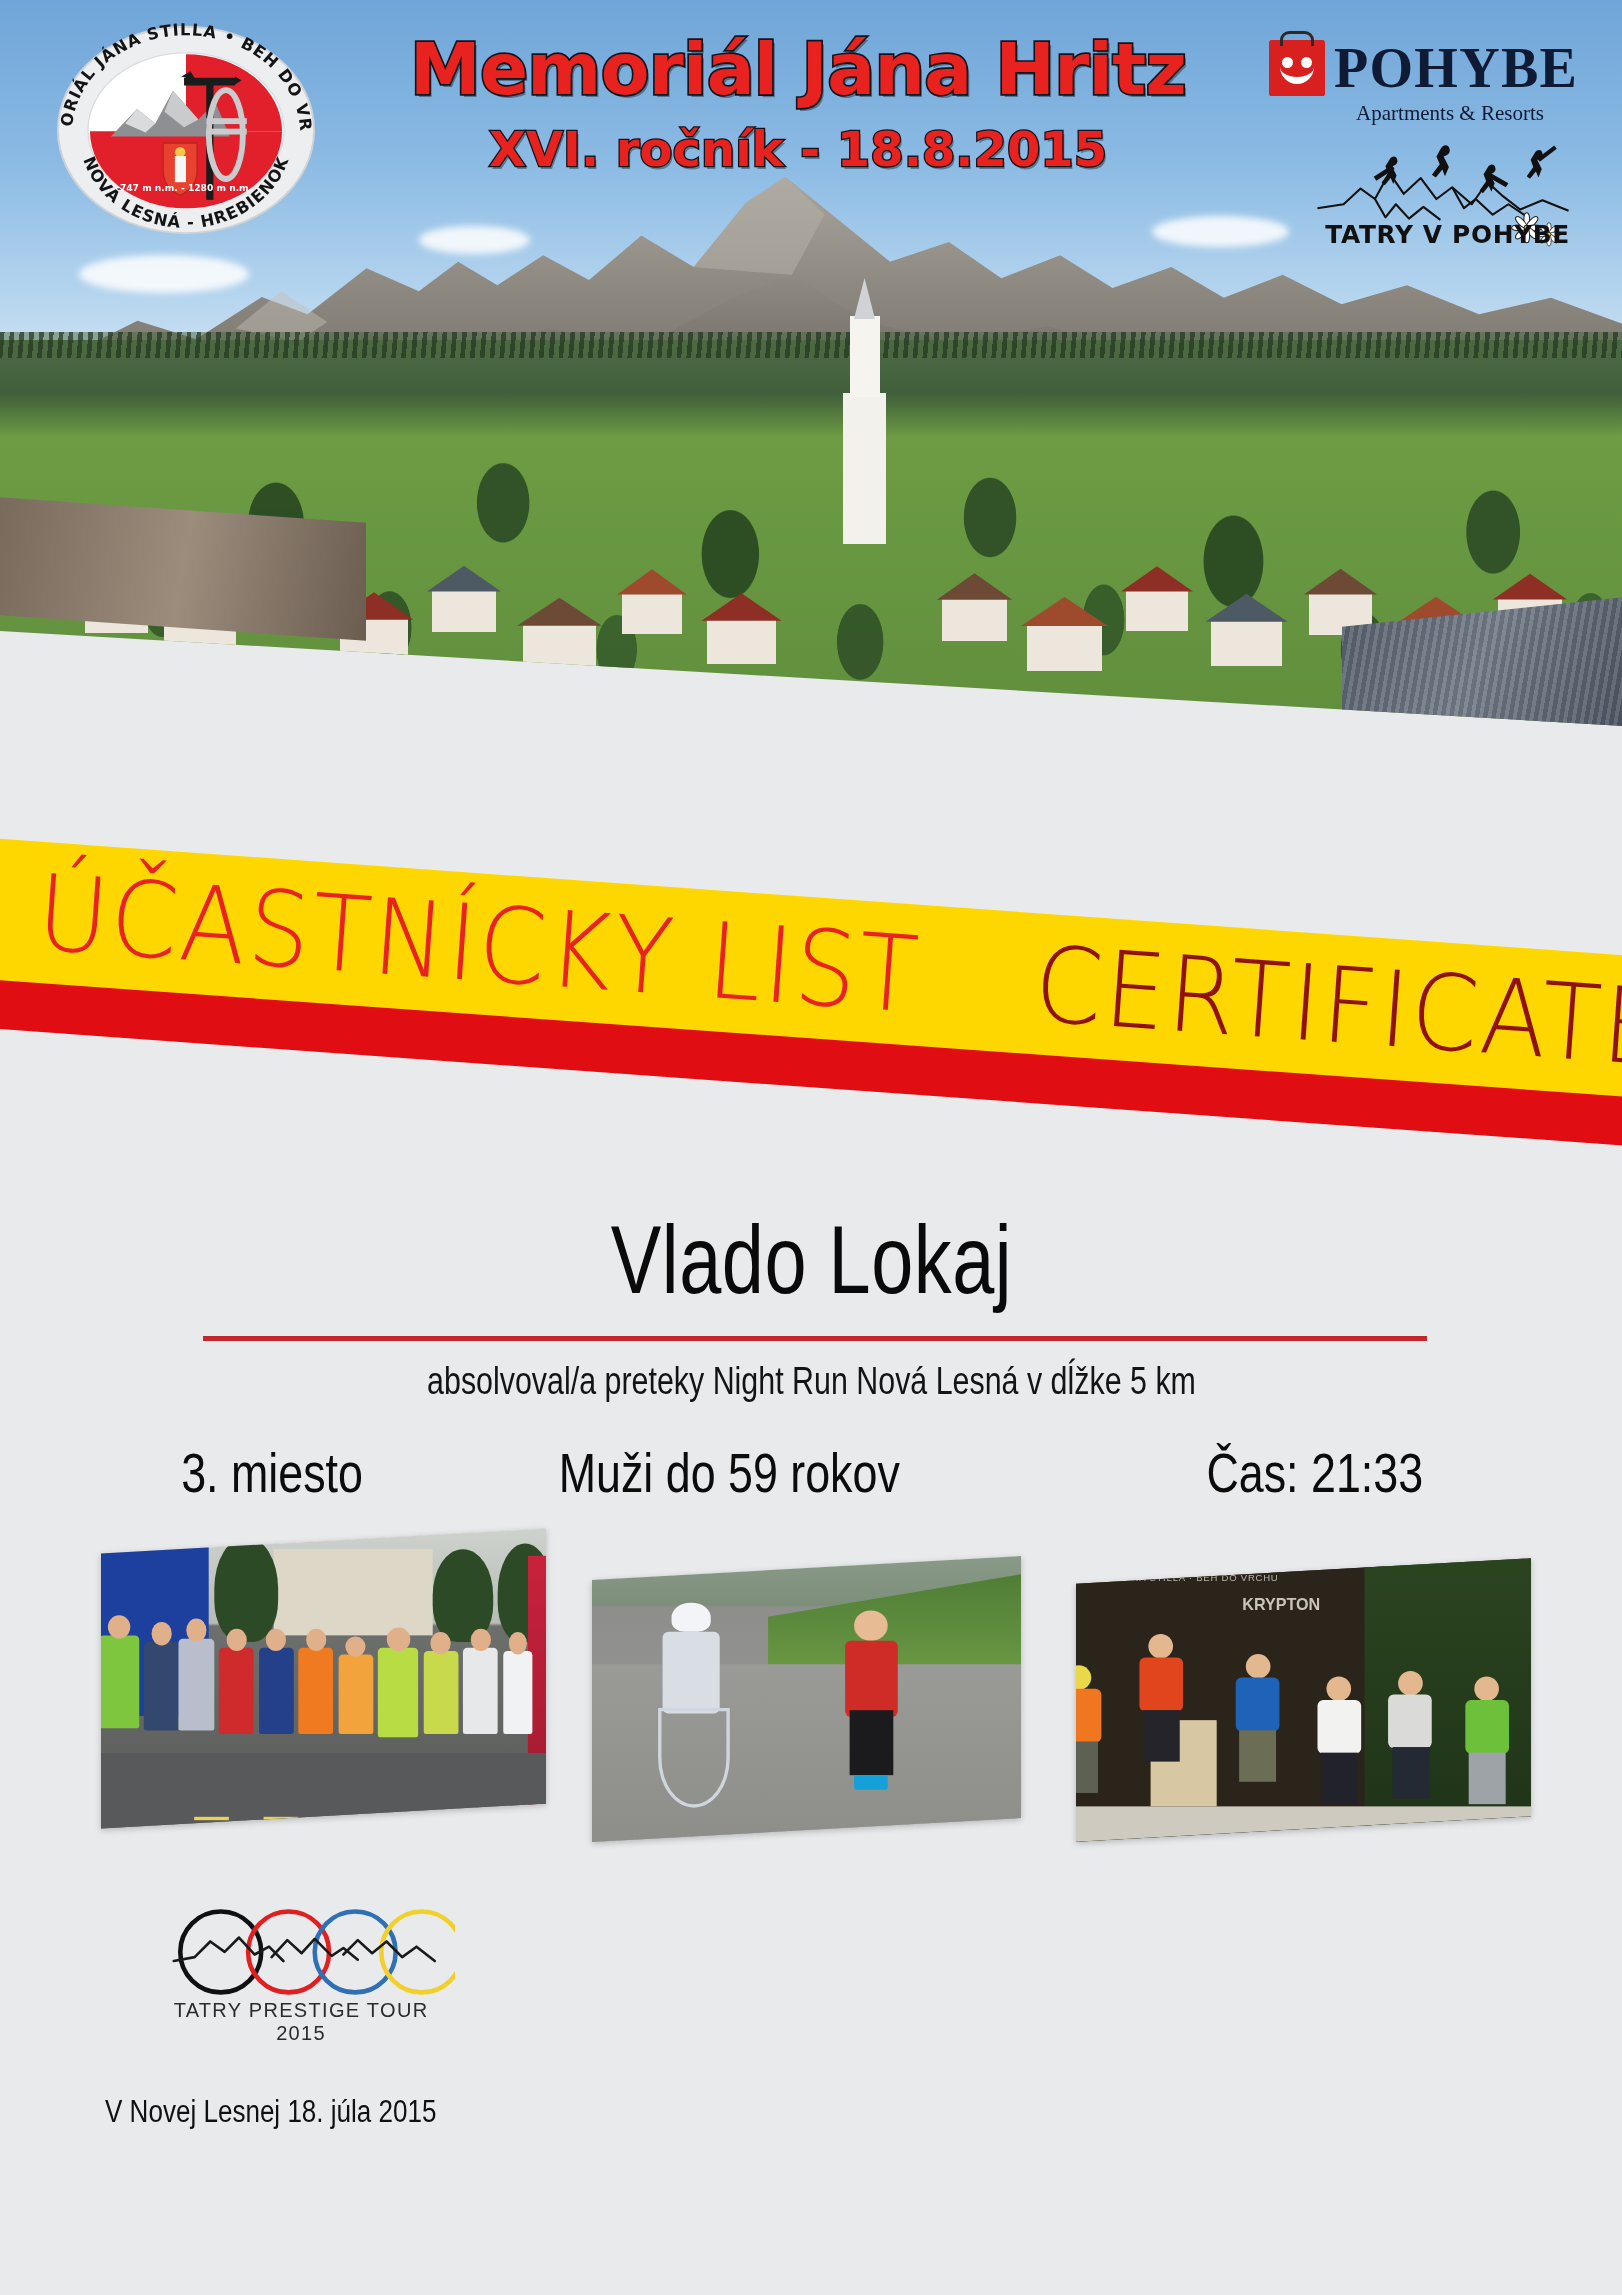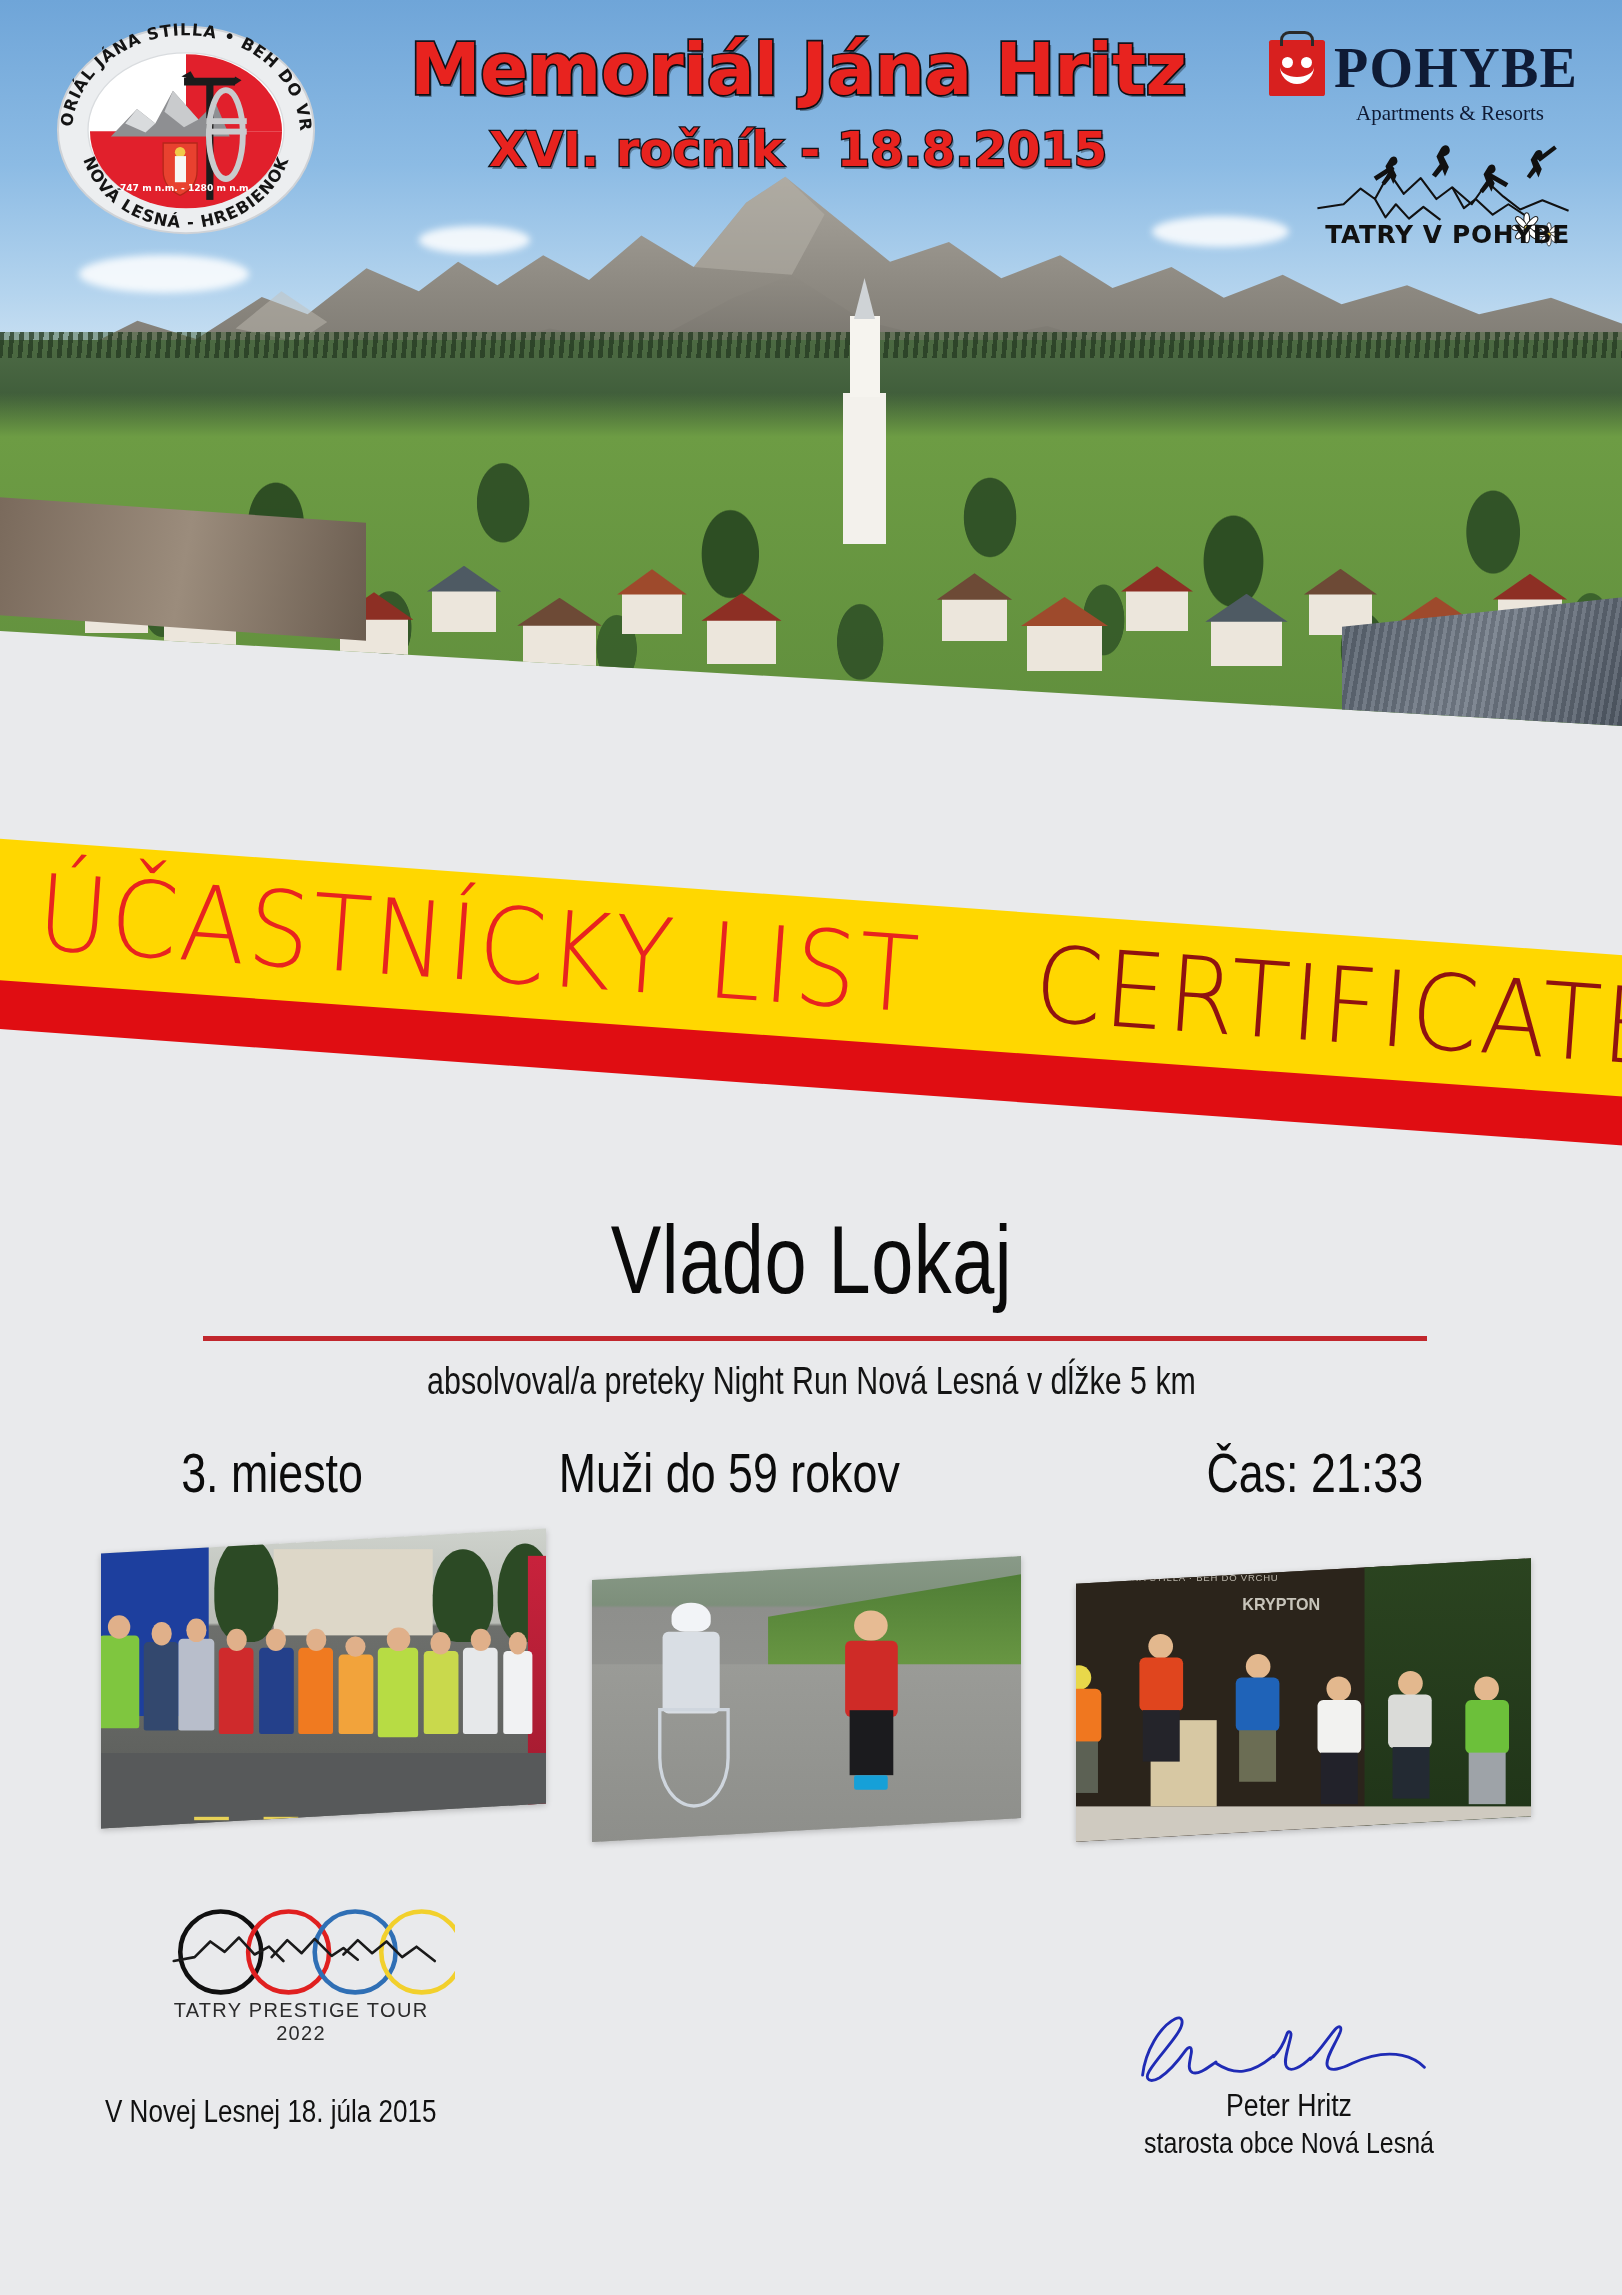--- a/index.html
+++ b/index.html
@@ -635,31 +635,19 @@
         <circle cx="318" cy="78" r="62" stroke="#2f6fb5"></circle>
         <circle cx="420" cy="78" r="62" stroke="#f2d02c"></circle>
       </g>
       <g fill="none" stroke="#1a1a1a" stroke-width="4" stroke-linejoin="round" stroke-linecap="round">
         <path d="M40 92 L72 86 L96 62 L118 78 L140 56 L164 82 L186 70 L208 92"></path>
         <path d="M190 86 L214 60 L236 80 L256 58 L282 84 L300 72 L322 90"></path>
         <path d="M300 82 L322 60 L344 80 L366 62 L390 86 L412 70 L440 92"></path>
       </g>
     </svg>
   </div>
-  <div class="tpt-label">TATRY PRESTIGE TOUR 2022</div>
+  <div class="tpt-label">TATRY PRESTIGE TOUR 2015</div>
 
   <div class="place-date">V Novej Lesnej 18. júla 2015</div>
 
-  <div class="sig-wrap">
-    <svg class="sig-svg" viewBox="0 0 470 120">
-      <g fill="none" stroke="#1f2bb5" stroke-width="4.4" stroke-linecap="round" stroke-linejoin="round">
-        <path d="M36 96 C40 60, 62 22, 86 10 C96 5, 100 14, 92 28 C82 46, 58 70, 46 90 C38 104, 48 108, 62 100 C78 90, 92 72, 102 58 C108 50, 112 54, 110 64 C108 76, 104 88, 112 92 C122 96, 136 84, 148 76"></path>
-        <path d="M148 78 C160 86, 174 92, 190 90 C206 88, 222 78, 236 66"></path>
-        <path d="M236 68 C246 58, 252 46, 256 34 C258 28, 264 28, 262 38 C258 56, 250 76, 256 84 C262 92, 278 84, 292 70"></path>
-        <path d="M292 72 C306 60, 318 40, 330 26 C336 19, 342 22, 336 34 C328 52, 314 72, 318 82 C322 92, 340 86, 356 78 C378 68, 404 60, 432 66 C446 69, 458 76, 466 84"></path>
-      </g>
-    </svg>
-    <div class="sig-name">Peter Hritz</div>
-    <div class="sig-role">starosta obce Nová Lesná</div>
-  </div>
 
 </div>
 
 
 </body></html>

